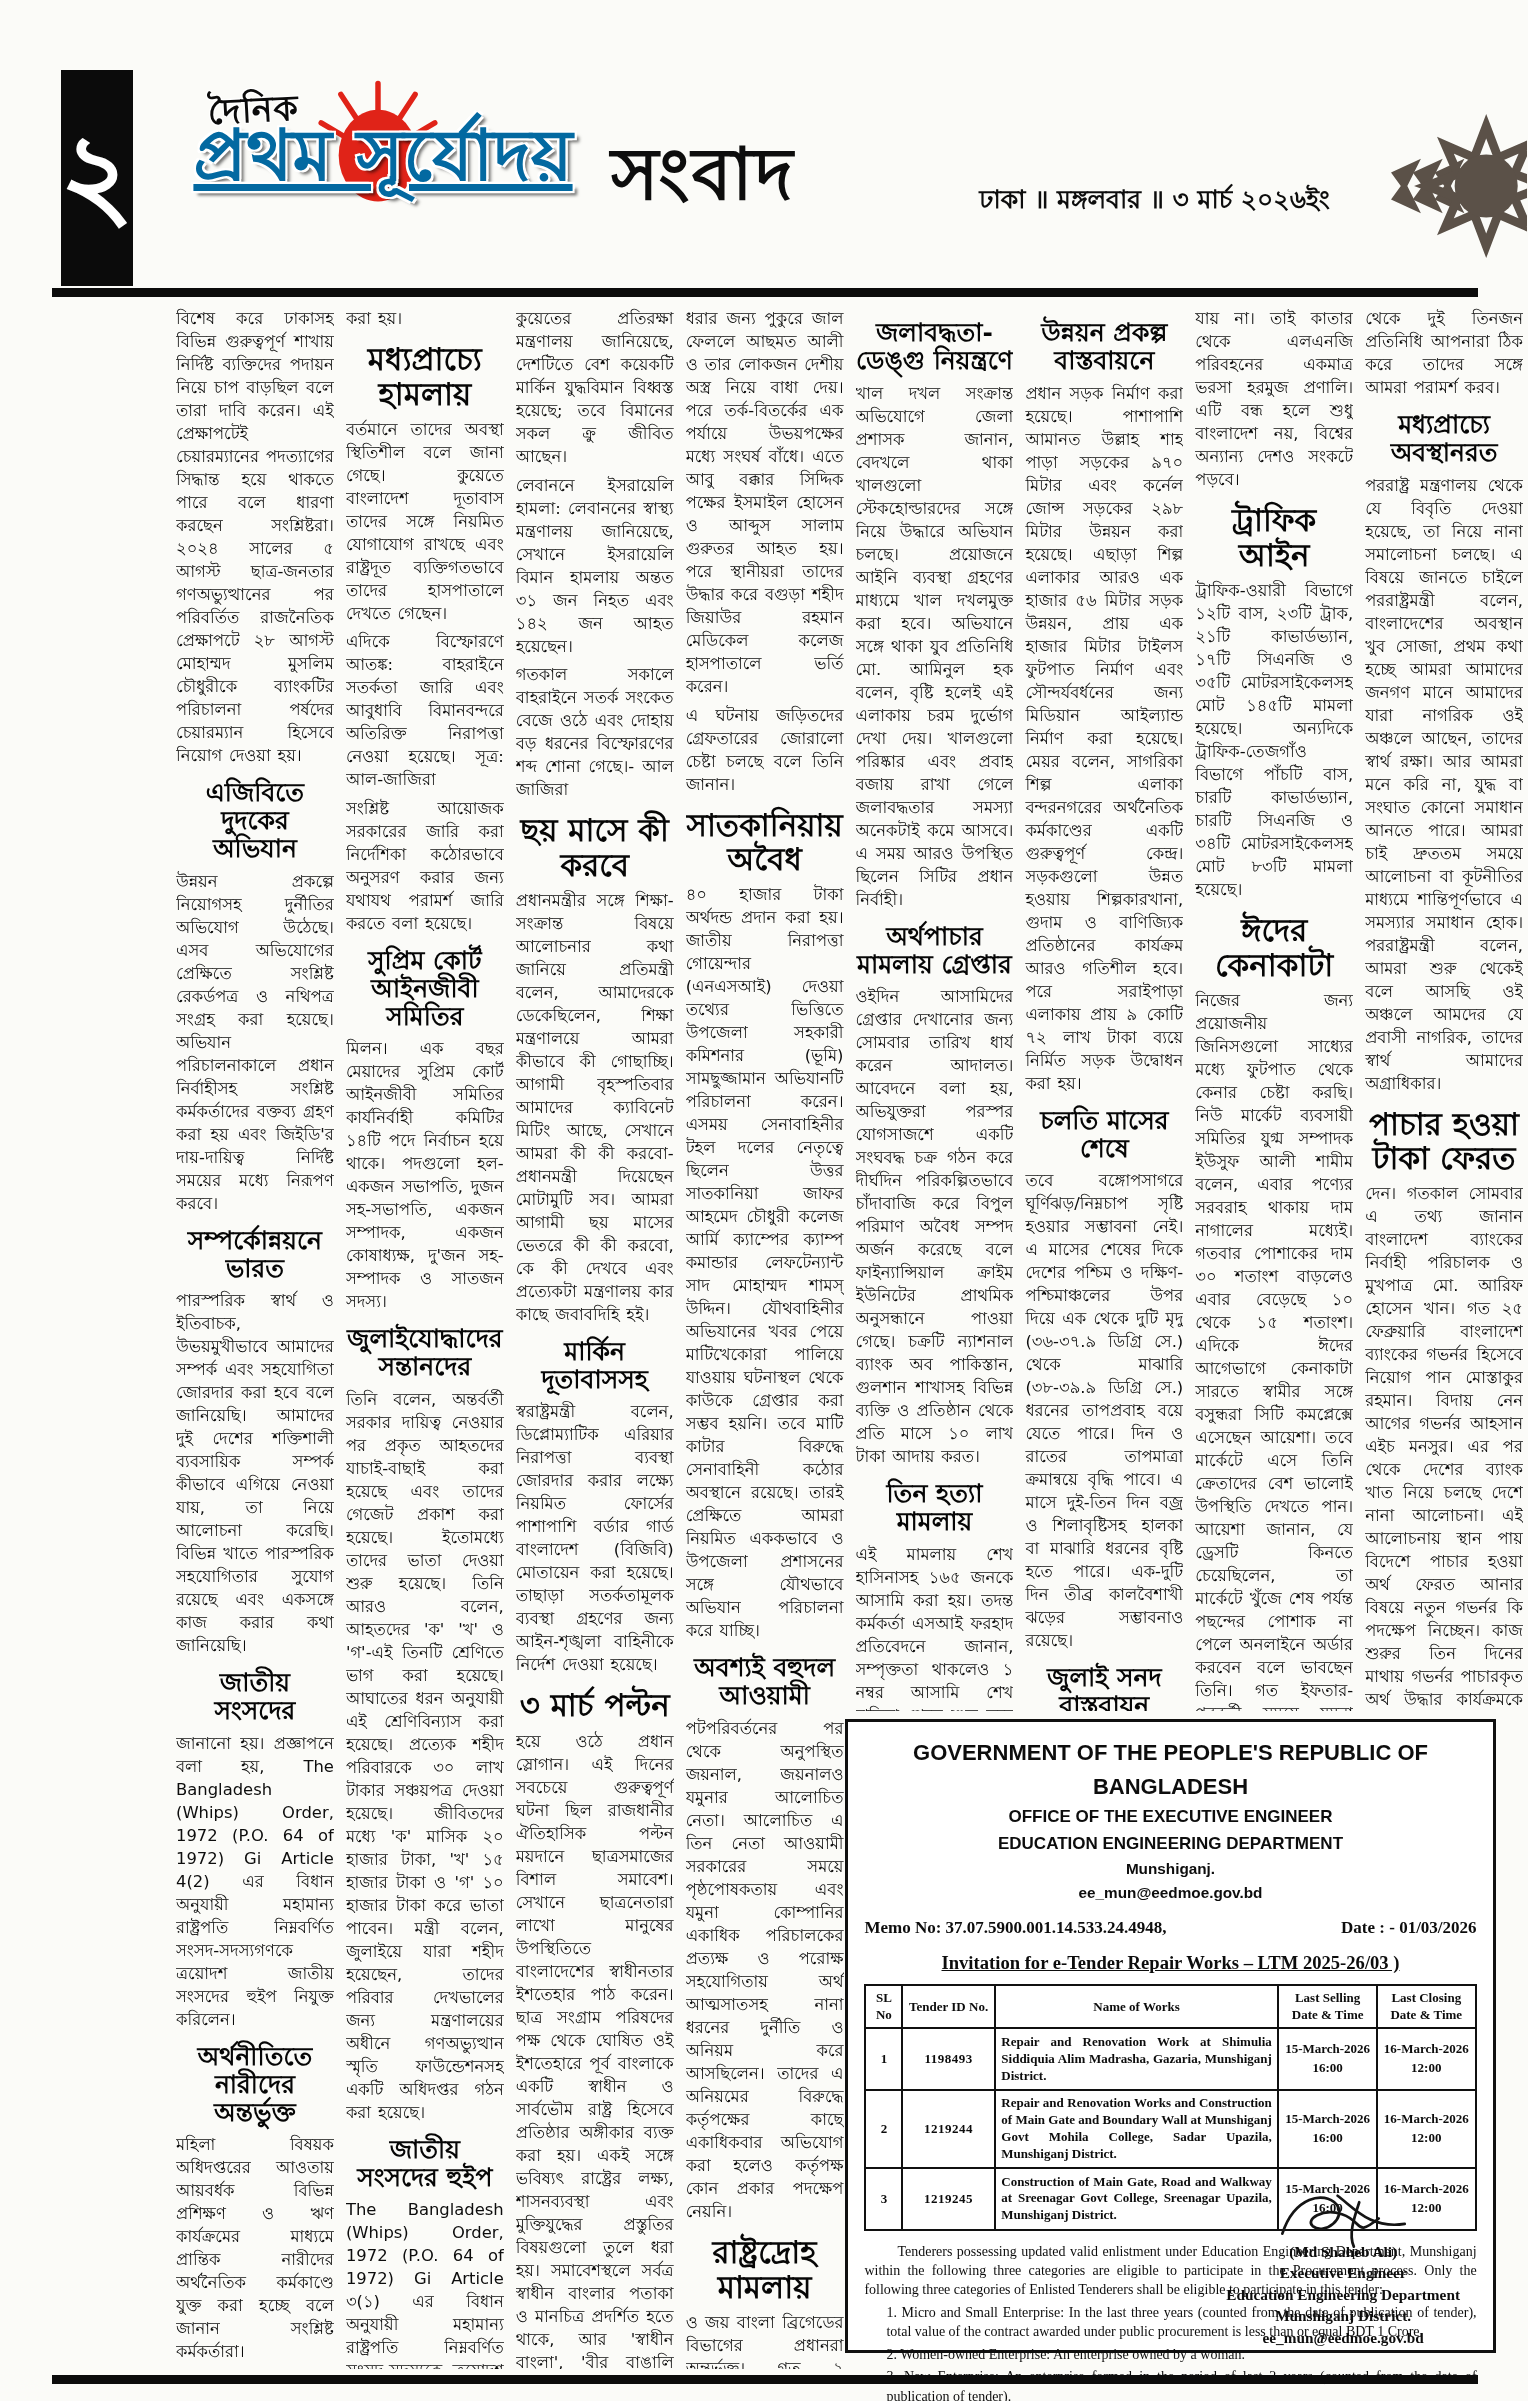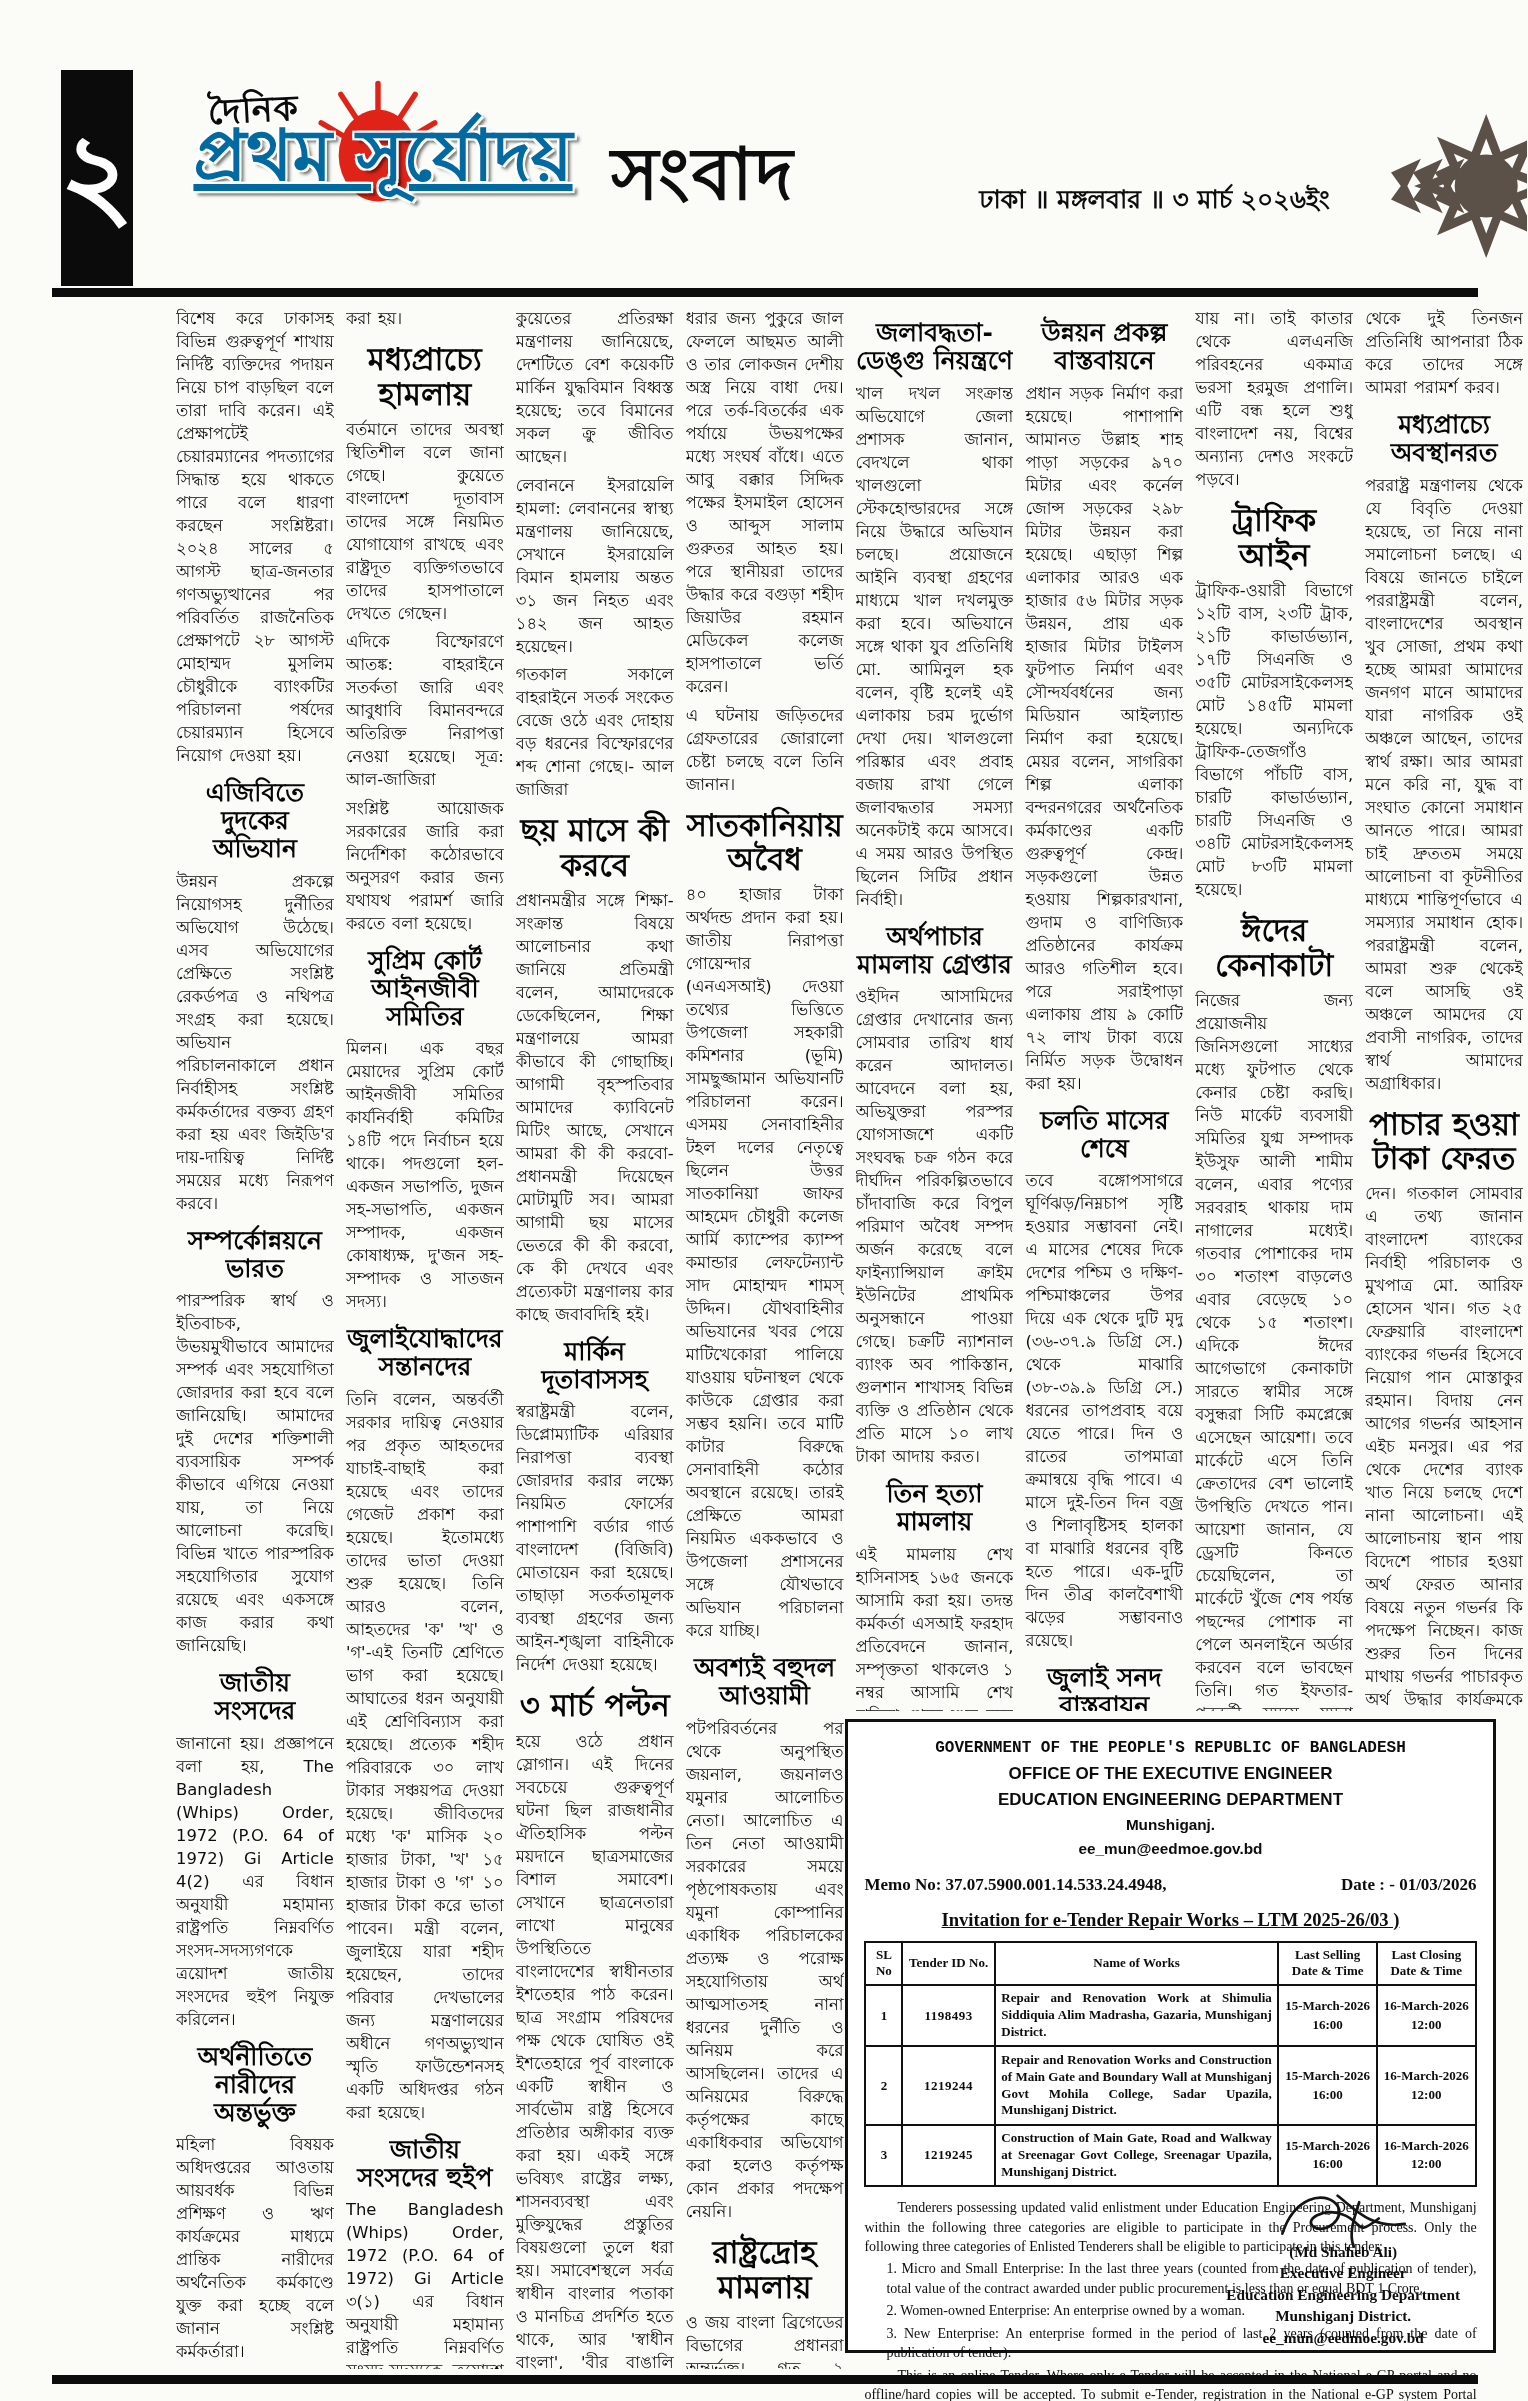--- a/index.html
+++ b/index.html
@@ -56,21 +56,21 @@
   
   .notice{
     position:absolute;left:845px;top:1719px;width:651px;height:634px;background:#ffffff;
     border:3.8px solid #101010;box-sizing:border-box;padding:14px 16.4px 9.8px 16.4px;
     font-family:"Liberation Serif","DejaVu Serif",serif;
   }
   .notice-head{
     text-align:center;font-family:"Liberation Sans","DejaVu Sans",sans-serif;
     font-weight:bold;line-height:1.55;
   }
-  .nh-1{font-size:16px;font-family:Liberation Mono, monospace;} .nh-2{font-size:17px;} .nh-3{font-size:17px;}
+  .nh-1{font-size:22px;} .nh-2{font-size:17px;} .nh-3{font-size:17px;}
   .nh-4{font-size:15.3px;} .nh-5{font-size:15.3px;}
   .memo-row{display:flex;justify-content:space-between;margin-top:14px;font-size:17px;font-weight:bold;}
   .notice-title{
     text-align:center;margin:14px auto 9.8px auto;font-size:18.6px;font-weight:bold;
     text-decoration:underline;
   }
   table.tender{width:100%;border-collapse:collapse;font-size:13px;}
   table.tender th,table.tender td{border:2.2px solid #101010;padding:4.4px 5.5px;vertical-align:middle;}
   table.tender th{font-weight:bold;text-align:center;line-height:1.25;}
   td.c-sl{width:6%;text-align:center;font-weight:bold;}

